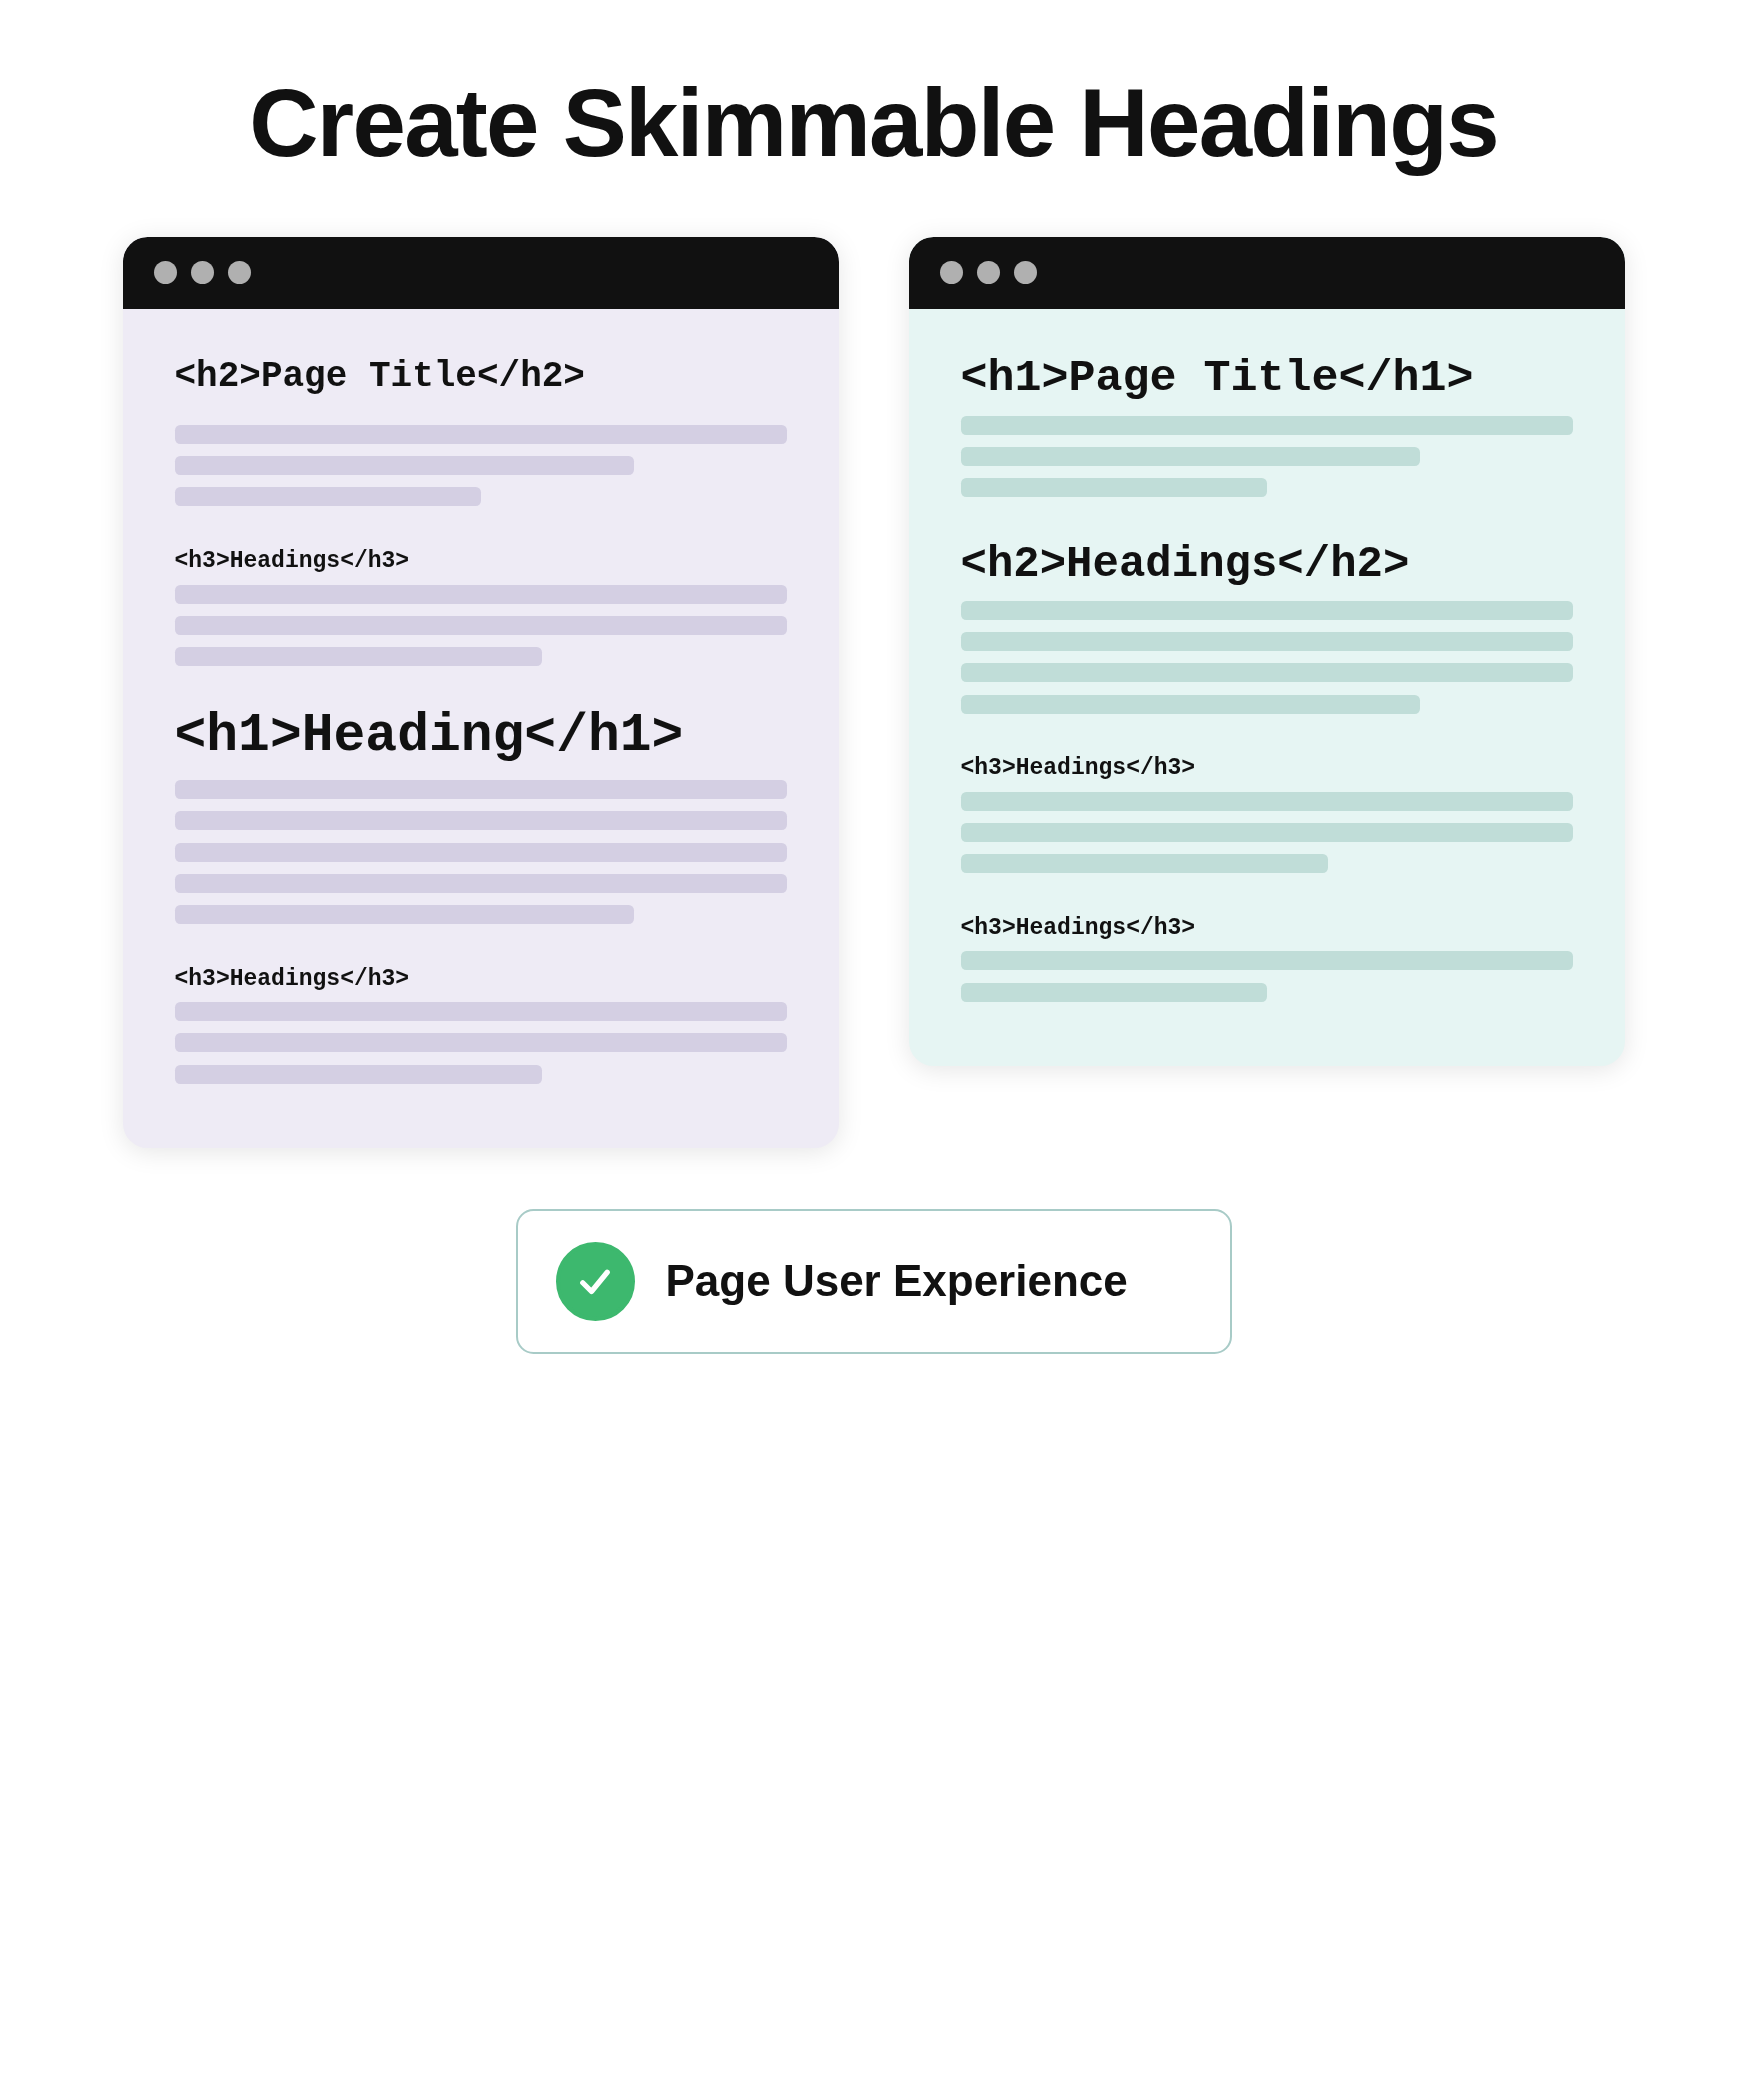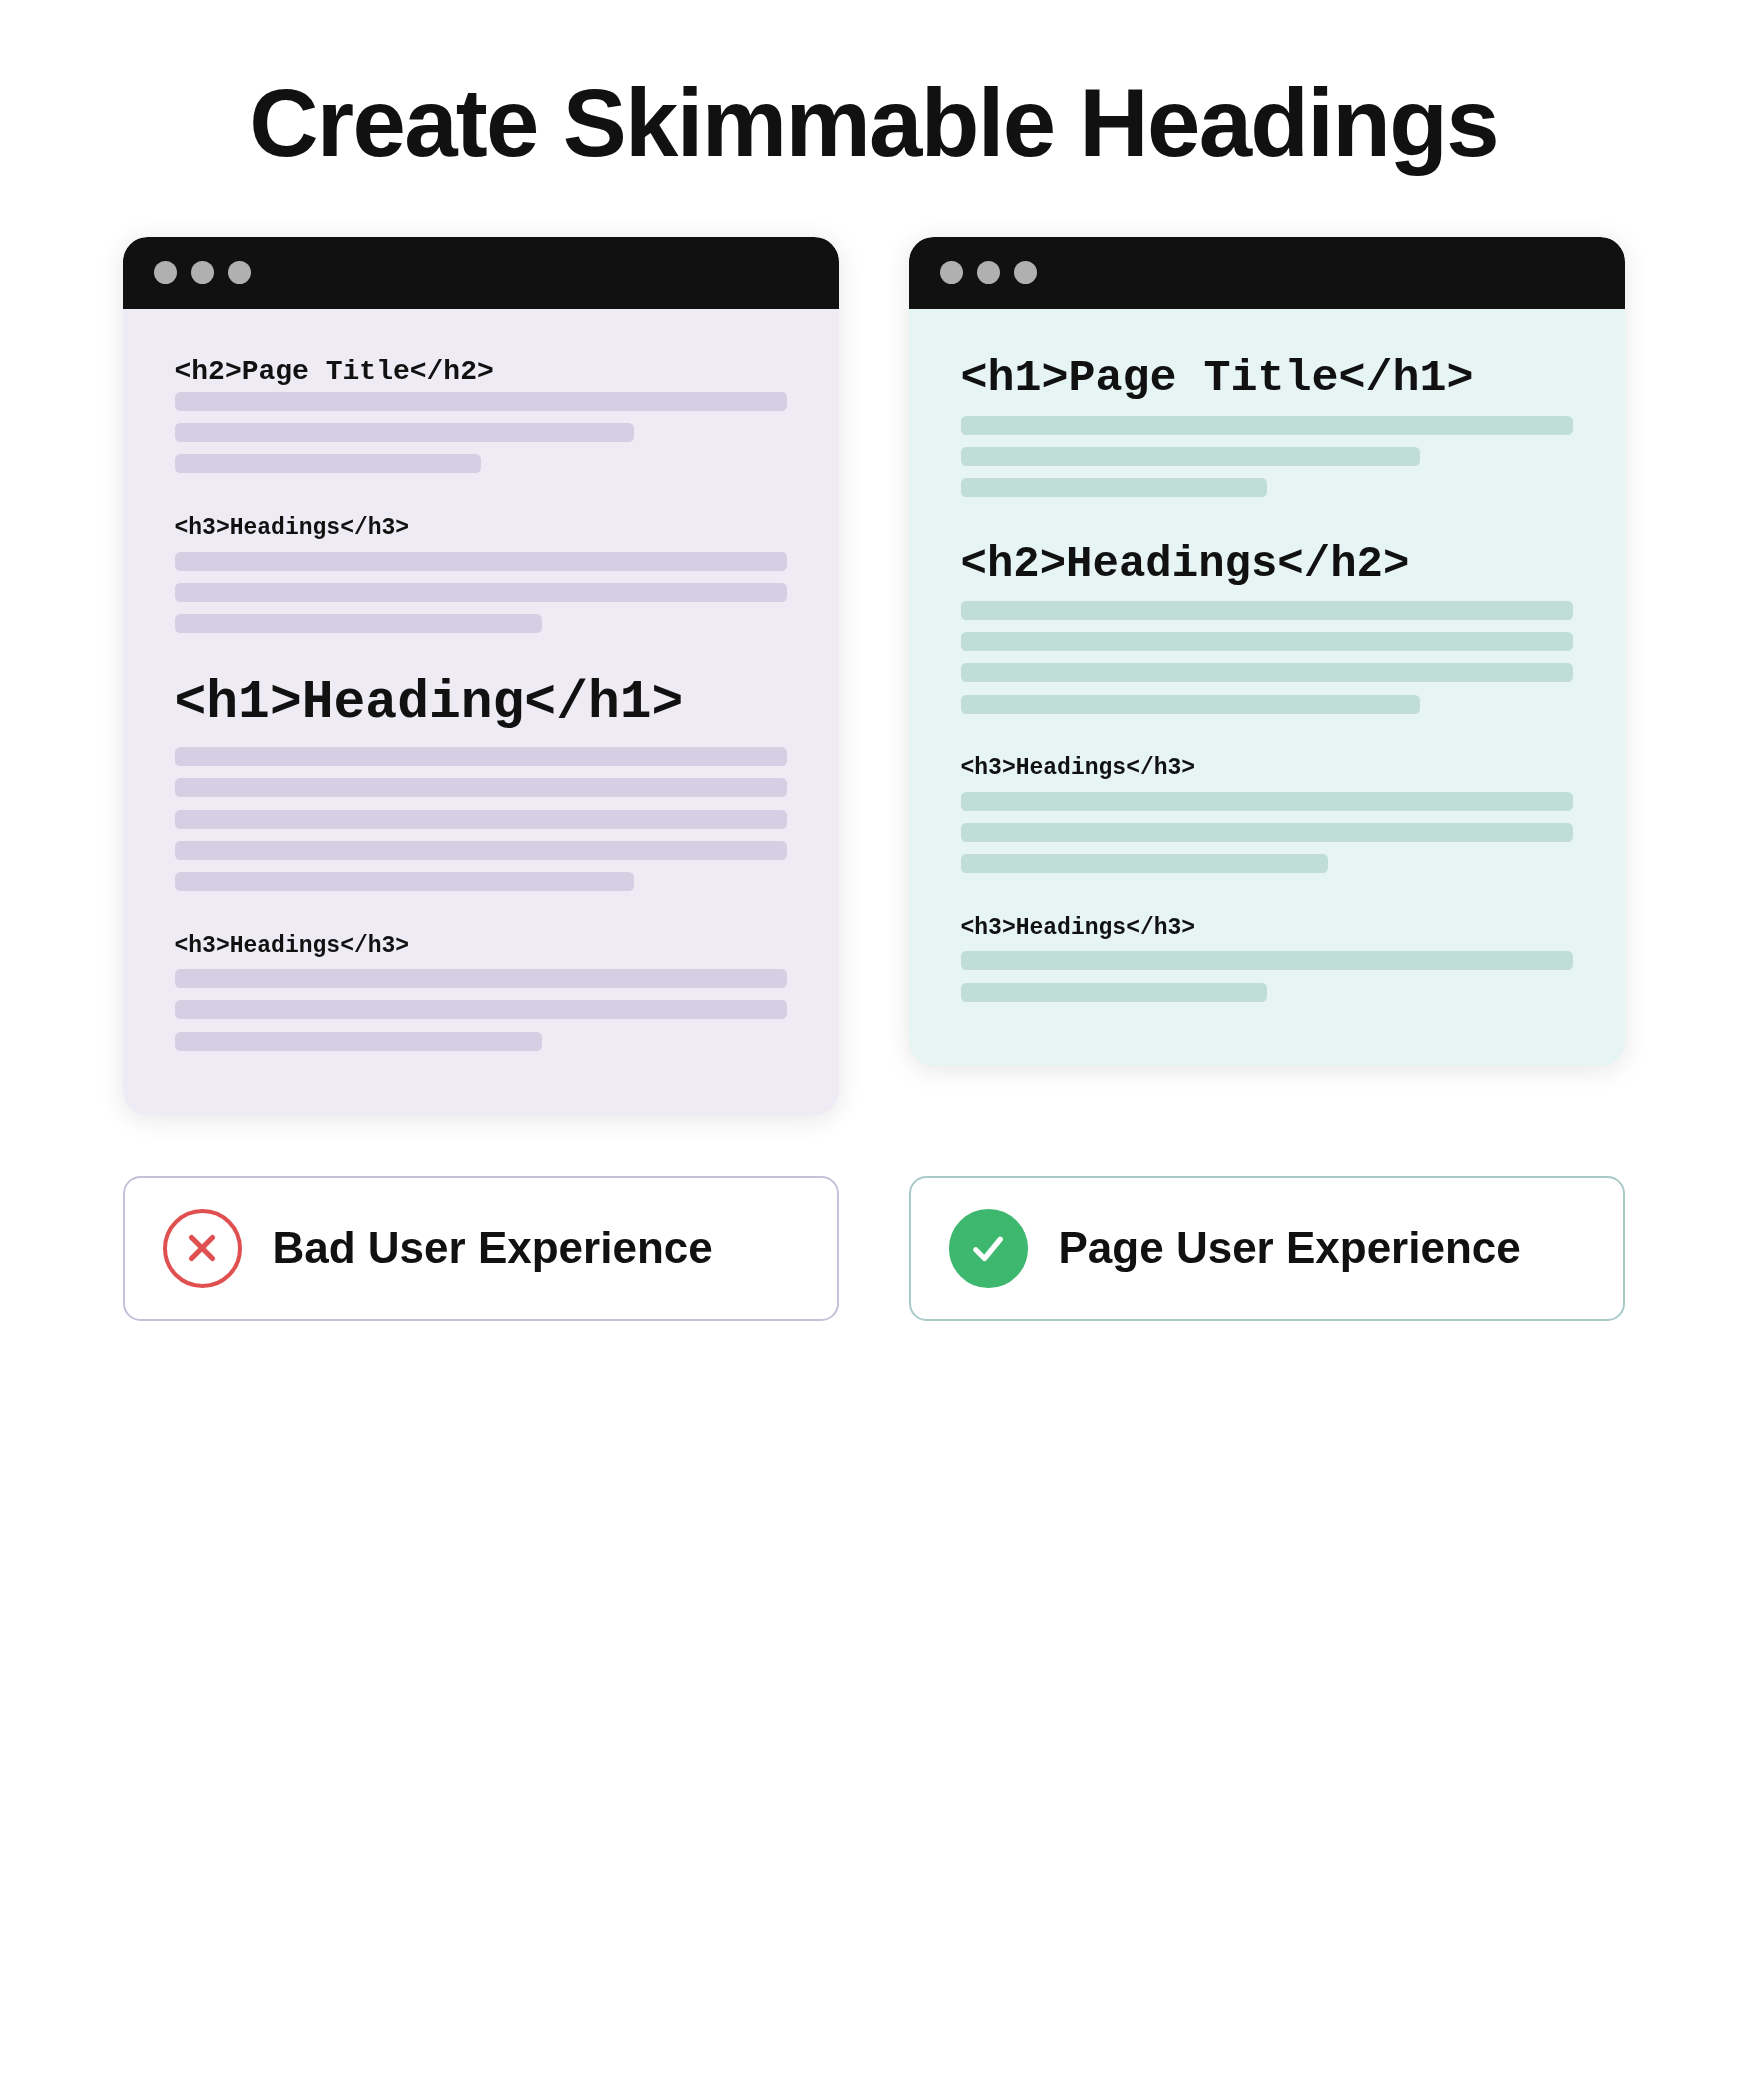--- a/index.html
+++ b/index.html
@@ -96,21 +96,21 @@
 
     .heading-text {
       font-family: 'Courier New', Courier, monospace;
       font-weight: bold;
       color: #111111;
       margin-bottom: 12.2px;
       margin-top: 3.5px;
     }
 
     .heading-text.h1-bad { font-size: 53px; margin-bottom: 14px; margin-top: 2px; }
-    .heading-text.h2-bad { font-size: 28px; margin-bottom: 5px; }
+    .heading-text.h2-bad { font-size: 36px; margin-bottom: 28px; }
     .heading-text.h3-bad { font-size: 23px; margin-bottom: 10.5px; }
 
     .heading-text.h1-good { font-size: 45px; margin-top: 0; }
     .heading-text.h2-good { font-size: 44px; margin-bottom: 12.2px; }
     .heading-text.h3-good { font-size: 23px; margin-bottom: 10.5px; }
 
     .section-gap { height: 26px; }
 
     
     .labels-row {
@@ -242,29 +242,20 @@
         <div class="heading-text h3-good">&lt;h3&gt;Headings&lt;/h3&gt;</div>
         <div class="text-line full"></div>
         <div class="text-line w50"></div>
       </div>
     </div>
 
   </div>
 
   <div class="labels-row">
 
-    <div class="label-box">
-      <div class="label-icon bad-icon">
-        <svg viewBox="0 0 48 48" fill="none" xmlns="http://www.w3.org/2000/svg">
-          <line x1="12" y1="12" x2="36" y2="36" stroke="#e05050" stroke-width="6" stroke-linecap="round"></line>
-          <line x1="36" y1="12" x2="12" y2="36" stroke="#e05050" stroke-width="6" stroke-linecap="round"></line>
-        </svg>
-      </div>
-      <span class="label-text">Bad User Experience</span>
-    </div>
 
     <div class="label-box good-box">
       <div class="label-icon good-icon">
         <svg viewBox="0 0 48 48" fill="none" xmlns="http://www.w3.org/2000/svg">
           <polyline points="10,26 20,36 38,14" stroke="#ffffff" stroke-width="6" stroke-linecap="round" stroke-linejoin="round"></polyline>
         </svg>
       </div>
       <span class="label-text">Page User Experience</span>
     </div>
 

